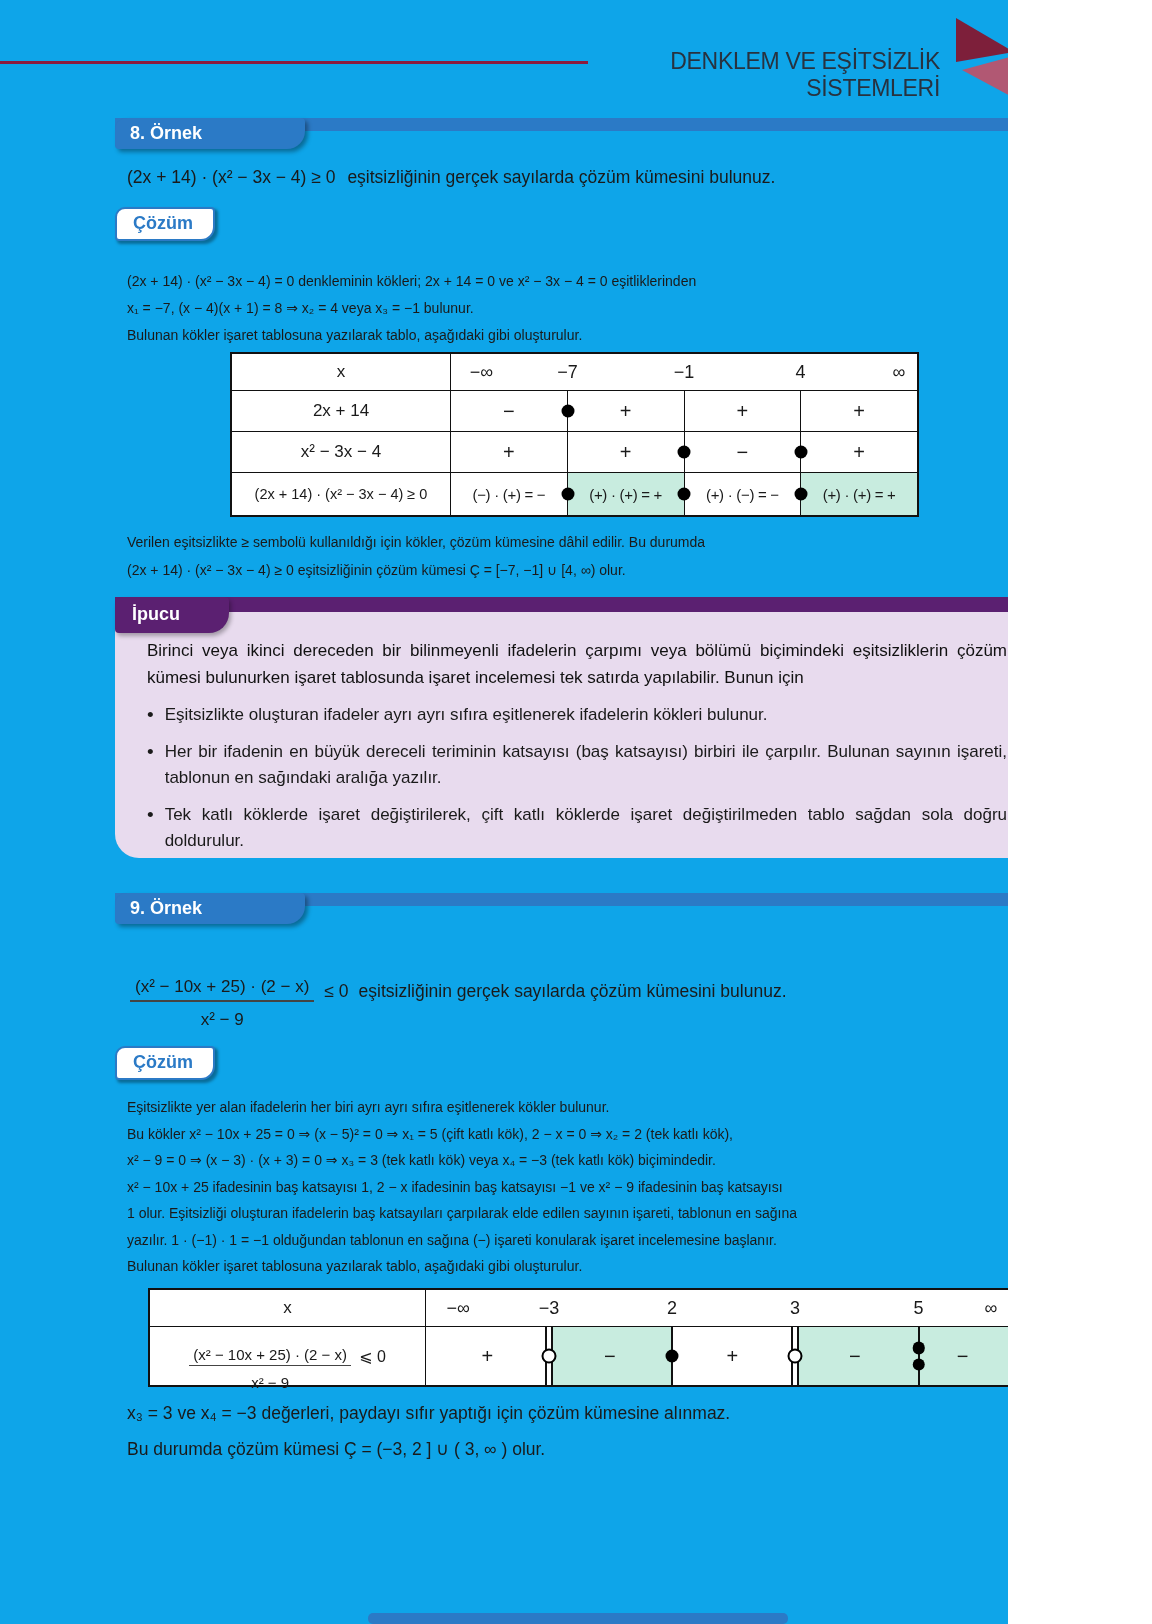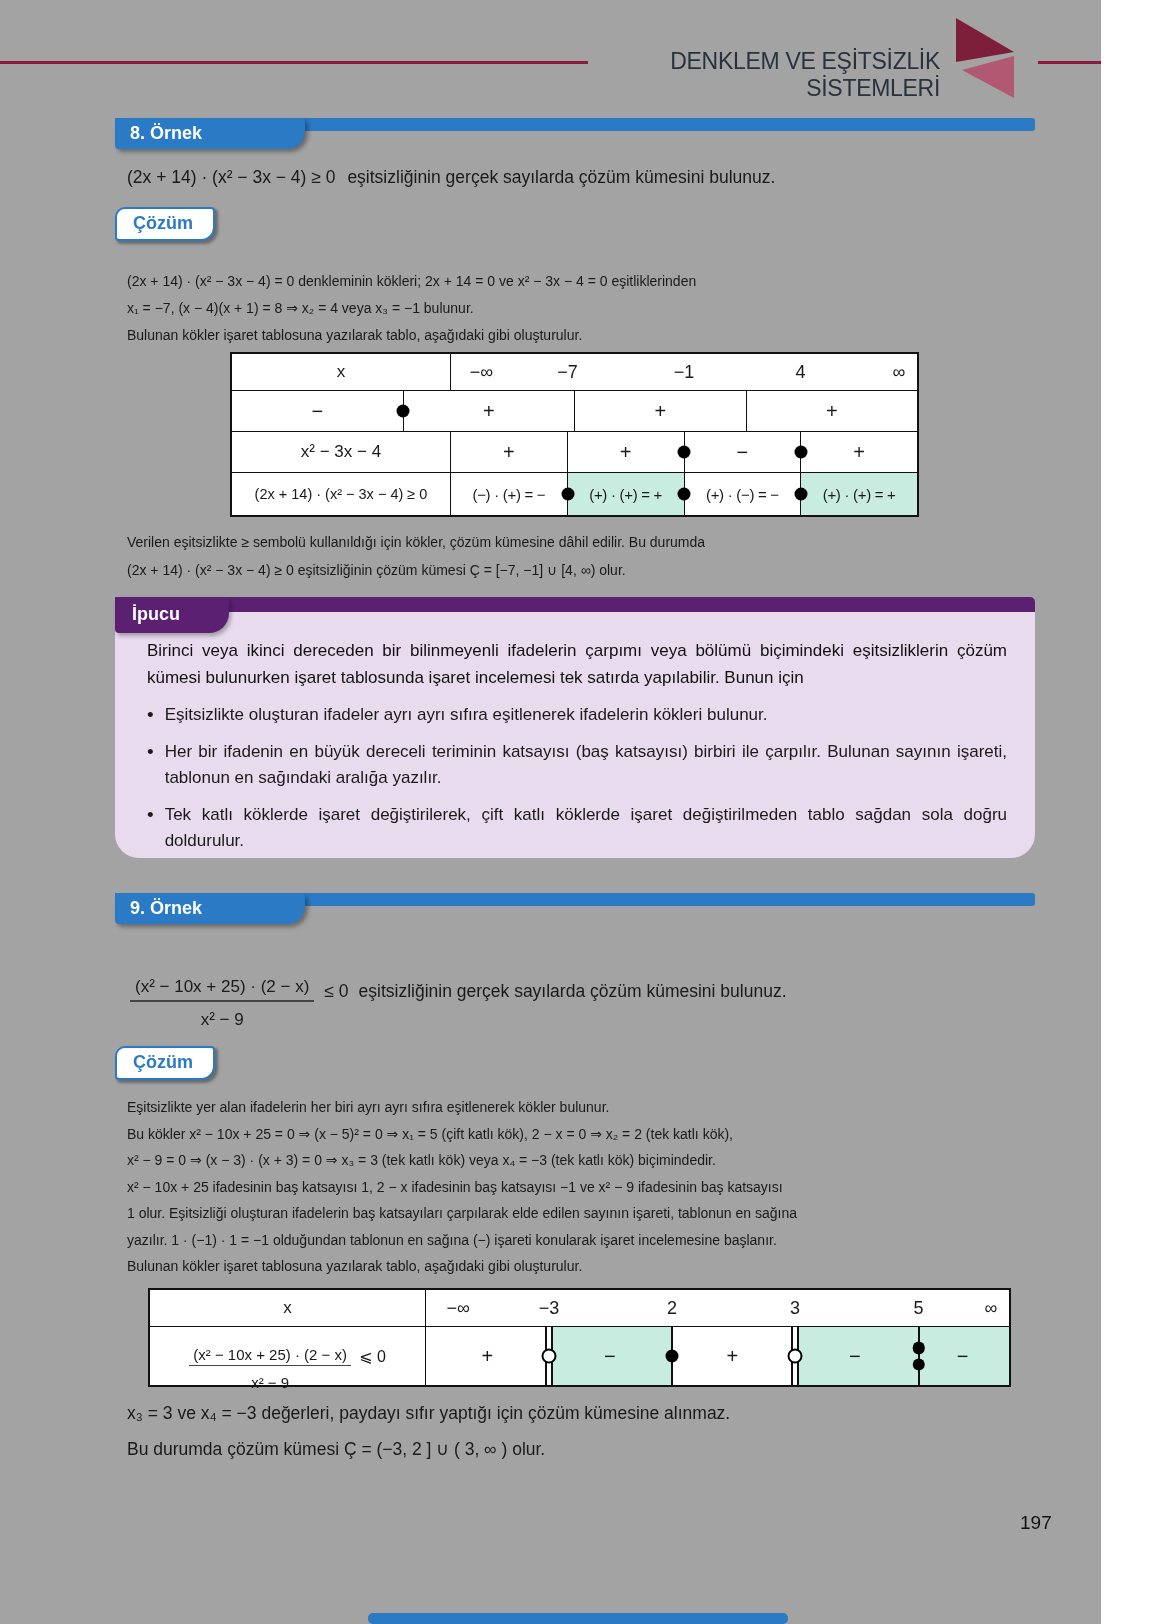--- a/index.html
+++ b/index.html
@@ -1,17 +1,17 @@
 <!DOCTYPE html>
 <html><head>
 <meta charset="utf-8">
 <style>
   html,body{margin:0;padding:0;background:#ffffff;}
   body{font-family:"Liberation Sans","DejaVu Sans",sans-serif;color:#1a1a1a;}
-  .page{position:relative;width:1101px;height:1624px;background:#a3a3a3;overflow:hidden;}
+  .page{position:relative;width:1008px;height:1624px;background:#0ea5e9;overflow:hidden;}
 
   
   .hdr-line{position:absolute;height:3px;background:#8c1b3d;}
   .hdr-title{position:absolute;top:48px;left:555px;width:385px;text-align:right;
              font-size:23px;letter-spacing:-0.3px;color:#28323f;font-weight:500;}
 
   
   .sec{position:absolute;left:115px;width:920px;height:34px;}
   .sec-bar{position:absolute;top:0;left:0;width:920px;height:13px;background:#2b7ac6;border-radius:0 3px 3px 0;}
   .sec-tab{position:absolute;top:0;left:0;width:190px;height:31px;background:#2b7ac6;
@@ -118,20 +118,21 @@
       <div class="slabel">x</div>
       <div class="saxis">
         <span class="axl" style="left:4%;">−∞</span>
         <span class="axc" style="left:25%;">−7</span>
         <span class="axc" style="left:50%;">−1</span>
         <span class="axc" style="left:75%;">4</span>
         <span class="axl" style="right:2.5%;">∞</span>
       </div>
     </div>
     <div class="srow" style="height:40px;">
+      <div class="slabel">2x + 14</div>
       <div class="ssigns">
         <div class="scell">−</div>
         <div class="scell bl">+</div>
         <div class="scell bl">+</div>
         <div class="scell bl">+</div>
         <span class="dot" style="left:25%;"></span>
       </div>
     </div>
     <div class="srow" style="height:40px;">
       <div class="slabel">x² − 3x − 4</div>

